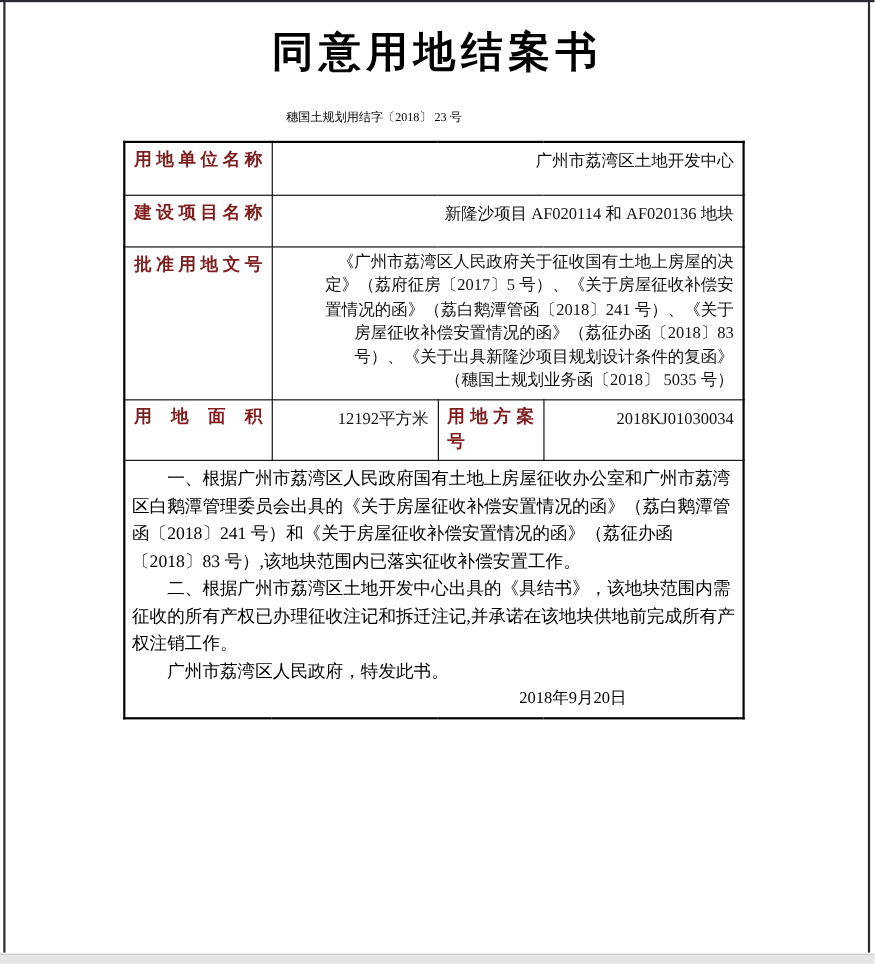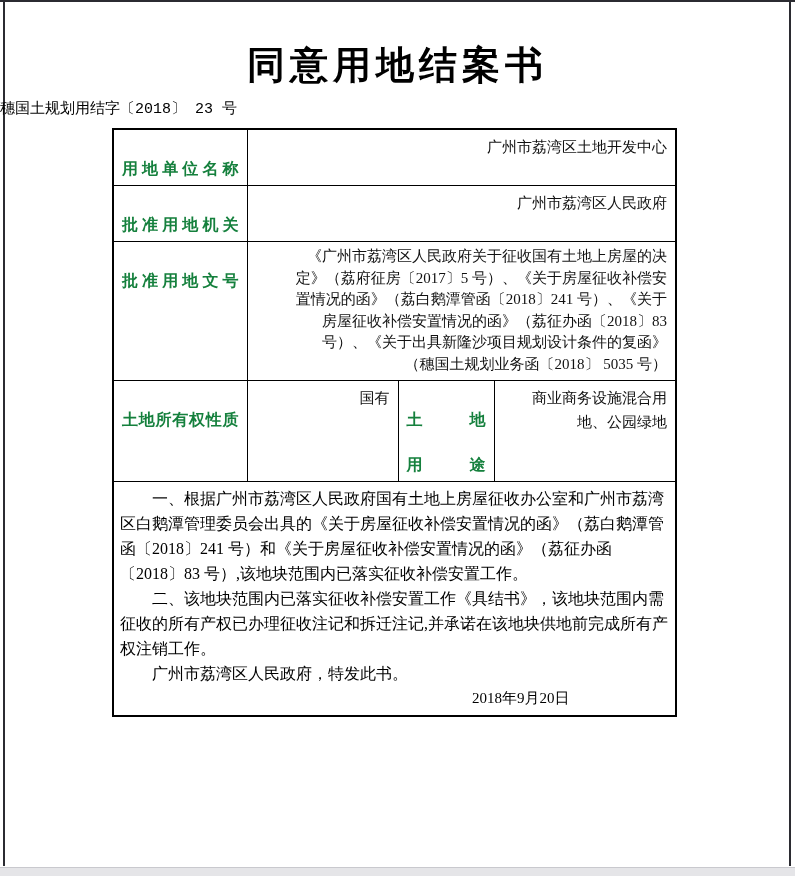--- a/index.html
+++ b/index.html
@@ -13,37 +13,36 @@
     color: #111;
   }
   
   .edge-top    { position: absolute; left: 0; top: 0; width: 795px; height: 2px; background: #2b2b31; }
   .edge-left   { position: absolute; left: 3px; top: 0; width: 2px; height: 866px; background: #2b2b31; }
   .edge-right  { position: absolute; left: 789px; top: 0; width: 2px; height: 866px; background: #2b2b31; }
   .edge-bottom { position: absolute; left: 0; top: 867px; width: 795px; height: 9px; background: #e5e5e8; border-top: 1px solid #c9c9ce; }
 
   .doc-title {
     position: absolute;
-    top: 40px; left: 0;
+    top: 22px; left: 0;
     width: 100%;
     text-align: center;
     font-family: "Liberation Sans", sans-serif;
     font-weight: bold;
     font-size: 38px;
     letter-spacing: 5px;
     color: #000;
   }
   .doc-number {
     position: absolute;
     top: 99px; left: 0;
     width: 680px;
-    text-align: left;
-    font-size: 15px;
+    text-align: center;
+    font-size: 11px;
     color: #000;
-    font-family: Liberation Mono, monospace;
   }
 
   table.main {
     position: absolute;
     left: 112px; top: 128px;
     width: 563px;
     border-collapse: collapse;
     table-layout: fixed;
     border: 2px solid #000;
   }
@@ -68,24 +67,23 @@
   tr.r6  td { height: 44px; }
   tr.r7  td { height: 59px; }
   tr.r8  td { height: 77px; }
   tr.r9  td { height: 185px; }
 
   .lbl {
     font-family: "Liberation Sans", sans-serif;
     font-weight: bold;
     font-size: 16px;
     line-height: 22px;
-    color: #15803d;
+    color: #7f1d1d;
     text-align: justify;
     text-align-last: justify;
-    margin-top: 23px;
   }
   td.value { font-size: 15px; text-align: right; }
   tr.r4 td.value { line-height: 21.5px; padding-top: 4px; padding-left: 45px; }
 
   tr.r9 td { padding: 4px 6px; }
   .para {
     font-size: 16px;
     line-height: 25px;
     text-indent: 2em;
     color: #000;
@@ -117,53 +115,52 @@
     </colgroup>
 
   <tbody>
       <tr class="r1">
     <td>
           <div class="lbl">用地单位名称</div>
         </td>
     <td class="value" colspan="3">广州市荔湾区土地开发中心</td>
   </tr>
 
+  <tr class="r2">
+    <td>
+          <div class="lbl">建设项目名称</div>
+        </td>
+    <td class="value" colspan="3">新隆沙项目 AF020114 和 AF020136 地块</td>
+  </tr>
 
-  <tr class="r3">
-    <td>
-          <div class="lbl">批准用地机关</div>
-        </td>
-    <td class="value" colspan="3">广州市荔湾区人民政府</td>
-  </tr>
 
   <tr class="r4">
     <td>
           <div class="lbl">批准用地文号</div>
         </td>
     <td class="value" colspan="3">《广州市荔湾区人民政府关于征收国有土地上房屋的决定》（荔府征房〔2017〕5 号）、《关于房屋征收补偿安置情况的函》（荔白鹅潭管函〔2018〕241 号）、《关于房屋征收补偿安置情况的函》（荔征办函〔2018〕83 号）、《关于出具新隆沙项目规划设计条件的复函》（穗国土规划业务函〔2018〕 5035 号）</td>
   </tr>
 
+  <tr class="r5">
+    <td>
+          <div class="lbl">用地面积</div>
+        </td>
+    <td class="value">12192平方米</td>
+    <td>
+          <div class="lbl">用地方案号</div>
+        </td>
+    <td class="value">2018KJ01030034</td>
+  </tr>
 
-  <tr class="r6">
-    <td>
-          <div class="lbl">土地所有权性质</div>
-        </td>
-    <td class="value">国有</td>
-    <td>
-      <div class="lbl">土地</div>
-      <div class="lbl">用途</div>
-    </td>
-    <td class="value">商业商务设施混合用地、公园绿地</td>
-  </tr>
 
 
 
   <tr class="r9">
     <td colspan="4">
       <div class="para">一、根据广州市荔湾区人民政府国有土地上房屋征收办公室和广州市荔湾区白鹅潭管理委员会出具的《关于房屋征收补偿安置情况的函》（荔白鹅潭管函〔2018〕241 号）和《关于房屋征收补偿安置情况的函》（荔征办函〔2018〕83 号）,该地块范围内已落实征收补偿安置工作。</div>
-      <div class="para">二、该地块范围内已落实征收补偿安置工作《具结书》，该地块范围内需征收的所有产权已办理征收注记和拆迁注记,并承诺在该地块供地前完成所有产权注销工作。</div>
+      <div class="para">二、根据广州市荔湾区土地开发中心出具的《具结书》，该地块范围内需征收的所有产权已办理征收注记和拆迁注记,并承诺在该地块供地前完成所有产权注销工作。</div>
       <div class="para">广州市荔湾区人民政府，特发此书。</div>
       <div class="date-line">2018年9月20日</div>
     </td>
   </tr>
 
 </tbody>
   </table>
 
 </body></html>

